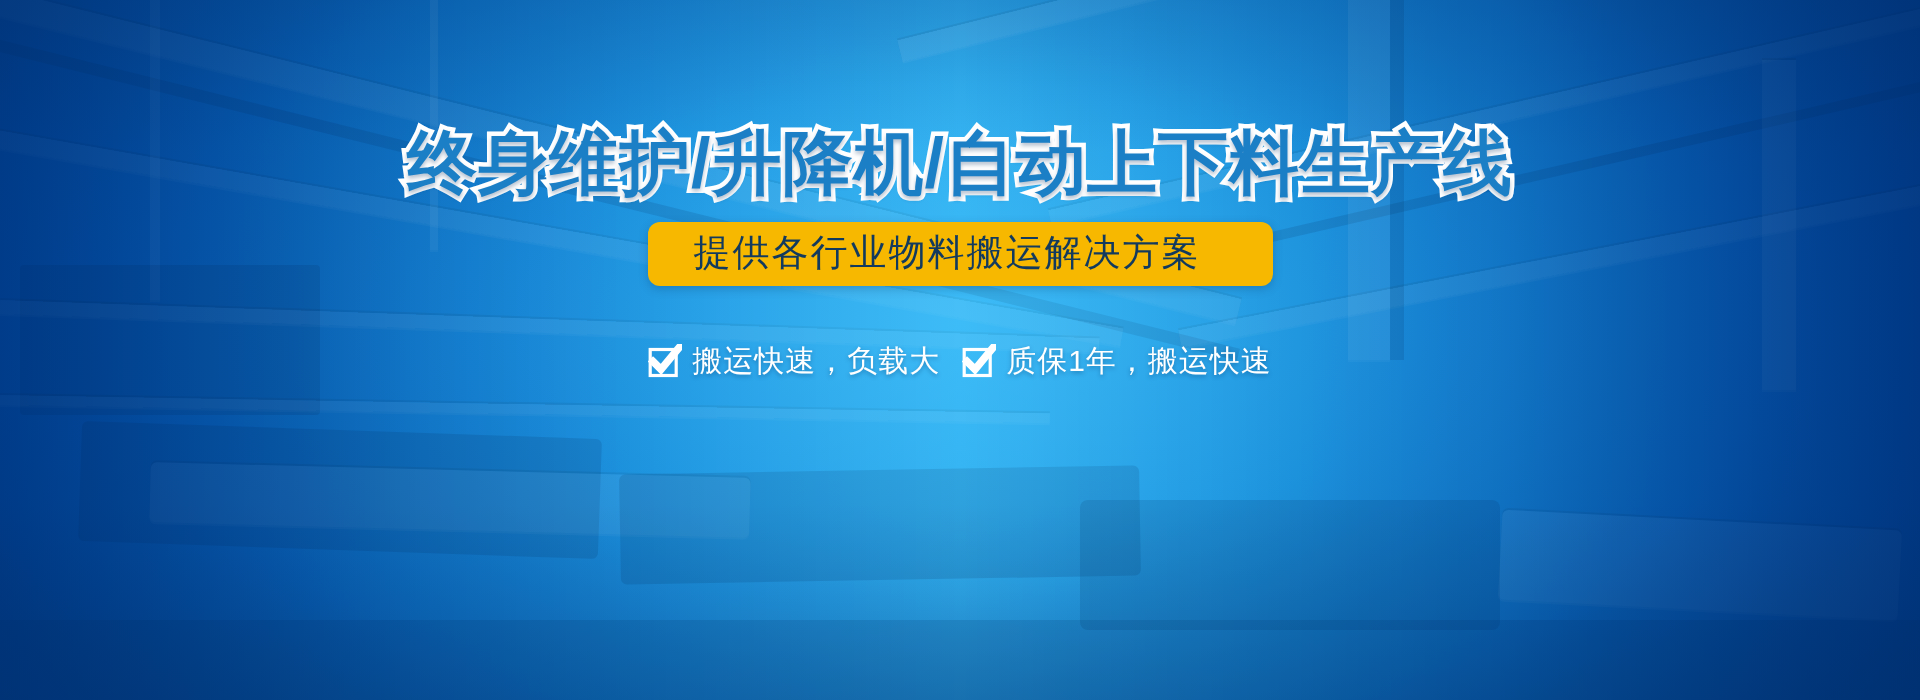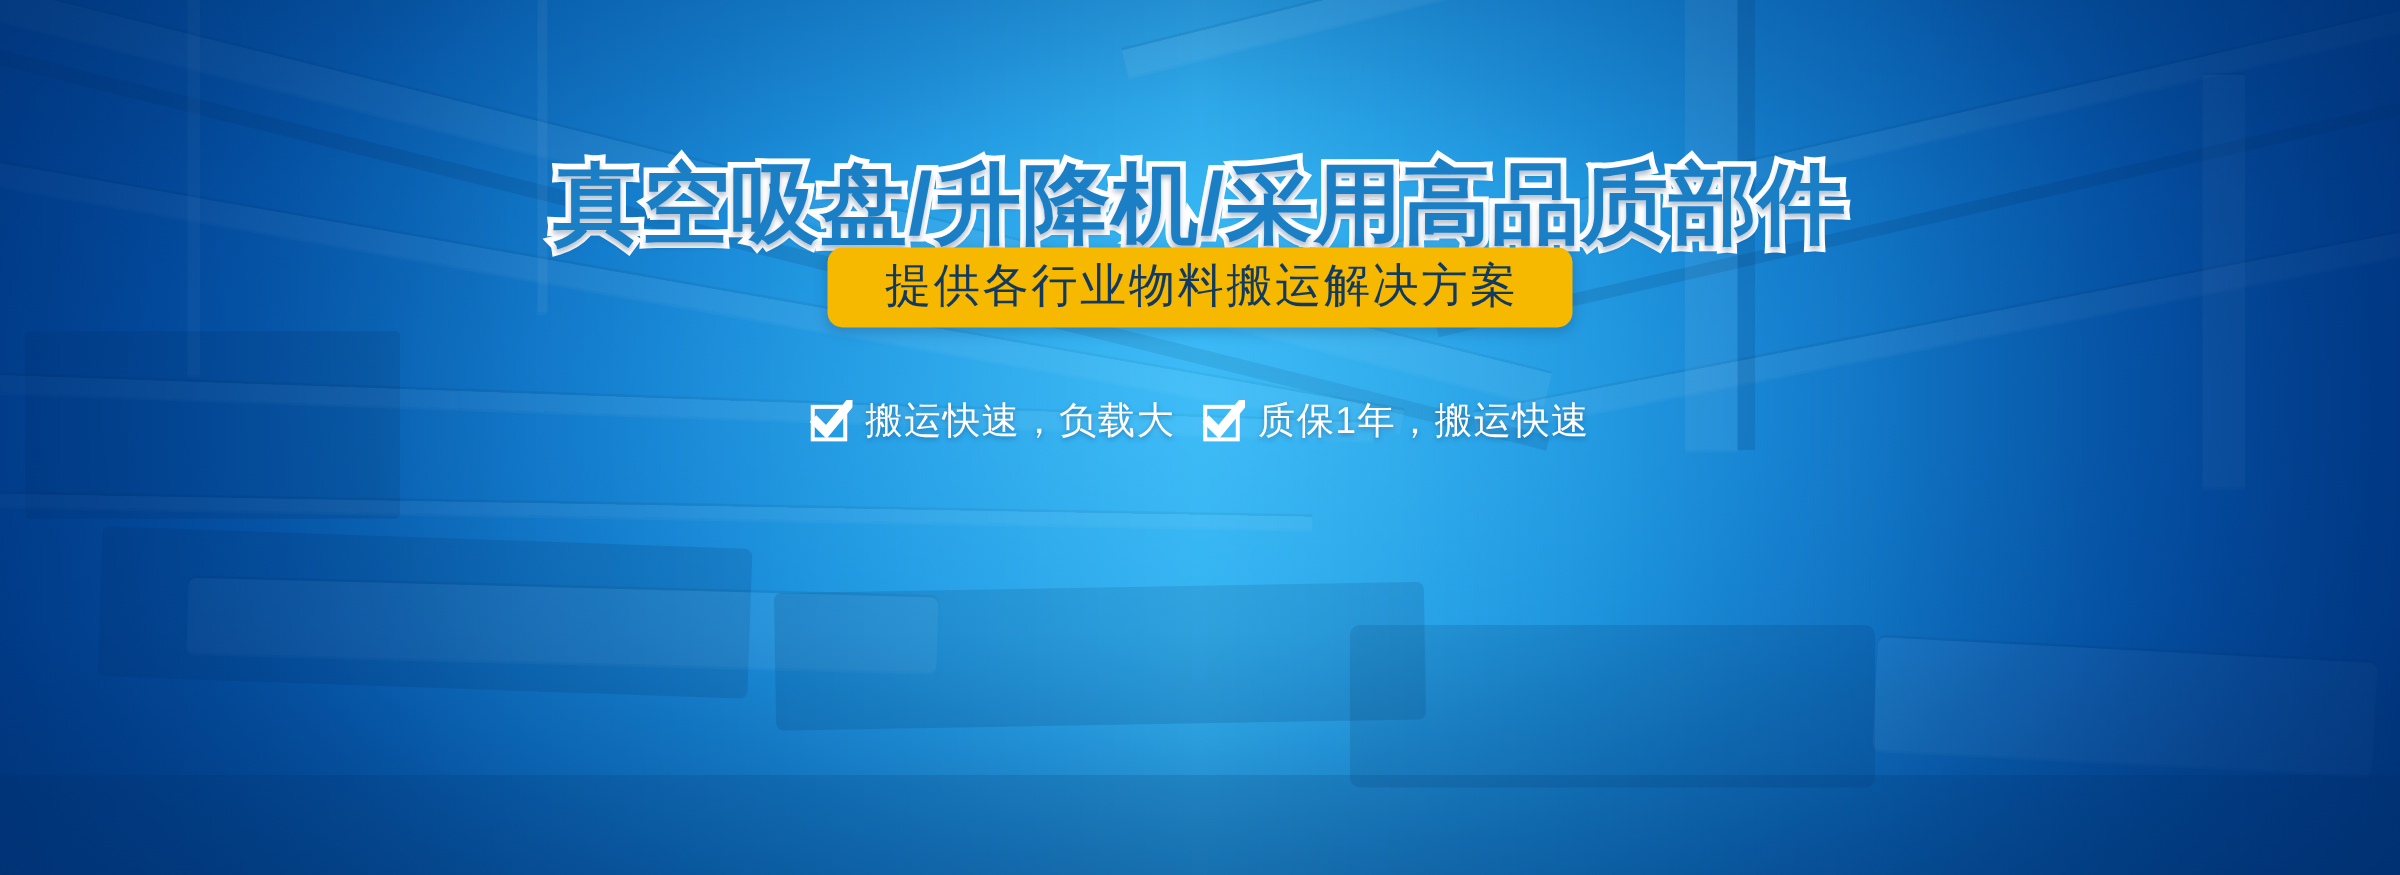--- a/index.html
+++ b/index.html
@@ -77,24 +77,25 @@
     font-weight: bold;
     letter-spacing: 1px;
     color: #1b7fc6;
     -webkit-text-stroke: 9px #ffffff;
     paint-order: stroke fill;
     white-space: nowrap;
     text-shadow: 0 3px 4px rgba(6,48,96,0.30);
   }
 
   .subtitle-pill {
+    margin-top: 24px;
     background: #F7B800;
     color: #123a5e;
     border-radius: 12px;
-    padding: 10px 43px 13px 46px;
+    padding: 10px 72px 13px 46px;
     font-size: 37px;
     line-height: 1.12;
     font-weight: normal;
     letter-spacing: 2px;
     white-space: nowrap;
     box-shadow: 0 3px 10px rgba(6,44,92,0.25);
   }
 
   .features {
     margin-top: 58px;
@@ -158,21 +159,21 @@
 
     <div class="beam" style="left:0px; top:300px; width:1100px; height:14px; transform:rotate(2deg); transform-origin:left center;"></div>
     <div class="beam" style="left:0px; top:395px; width:1050px; height:10px; transform:rotate(1deg); transform-origin:left center;"></div>
 
     <div class="bg-tint"></div>
     <div class="bg-vignette"></div>
   </div>
 
   <div class="content">
 
-    <div class="title">真空吸盘/升降机/采用高品质部件</div>
+    <div class="title">终身维护/升降机/自动上下料生产线</div>
 
     <div class="subtitle-pill">提供各行业物料搬运解决方案</div>
 
     <div class="features">
 
       <div class="feature">
         <svg class="check-icon" viewBox="0 0 34 34">
           <rect x="2.2" y="5.5" width="26" height="26" fill="none" stroke="#ffffff" stroke-width="3.2"></rect>
           <path d="M5 17.5 L13 25.5 L32 2.5" fill="none" stroke="#ffffff" stroke-width="7.5" stroke-linecap="square" stroke-linejoin="miter"></path>
         </svg>

